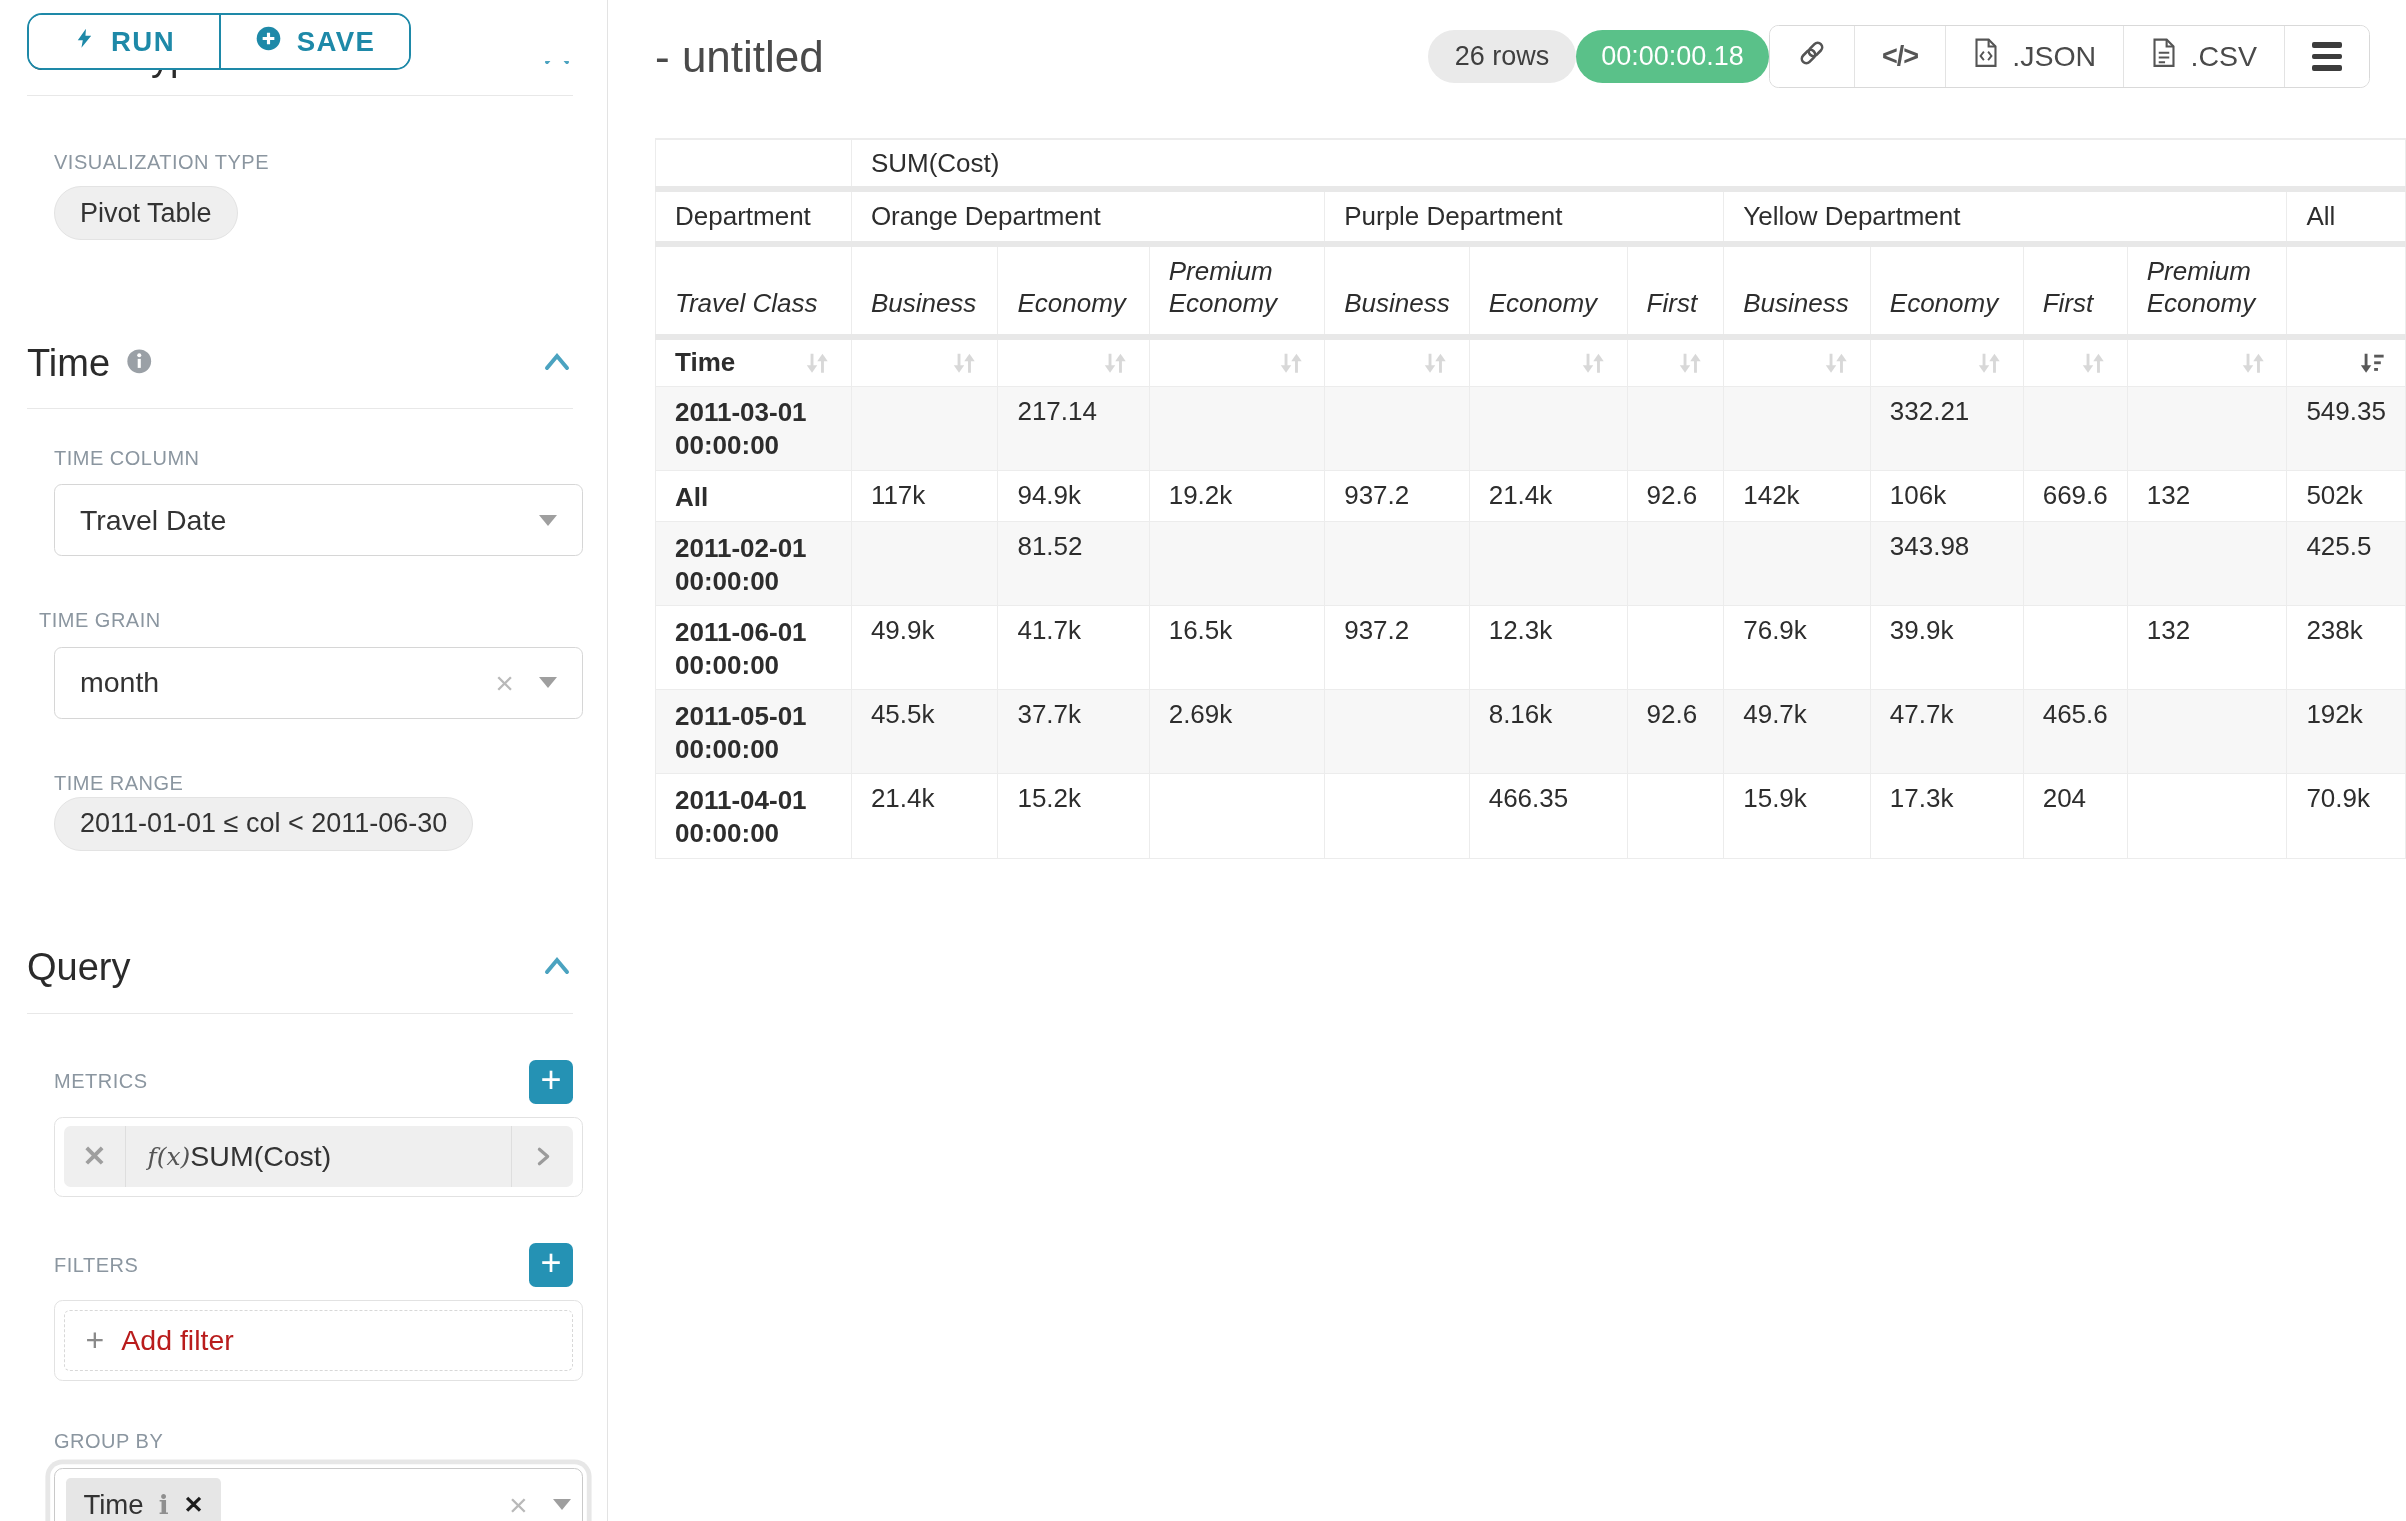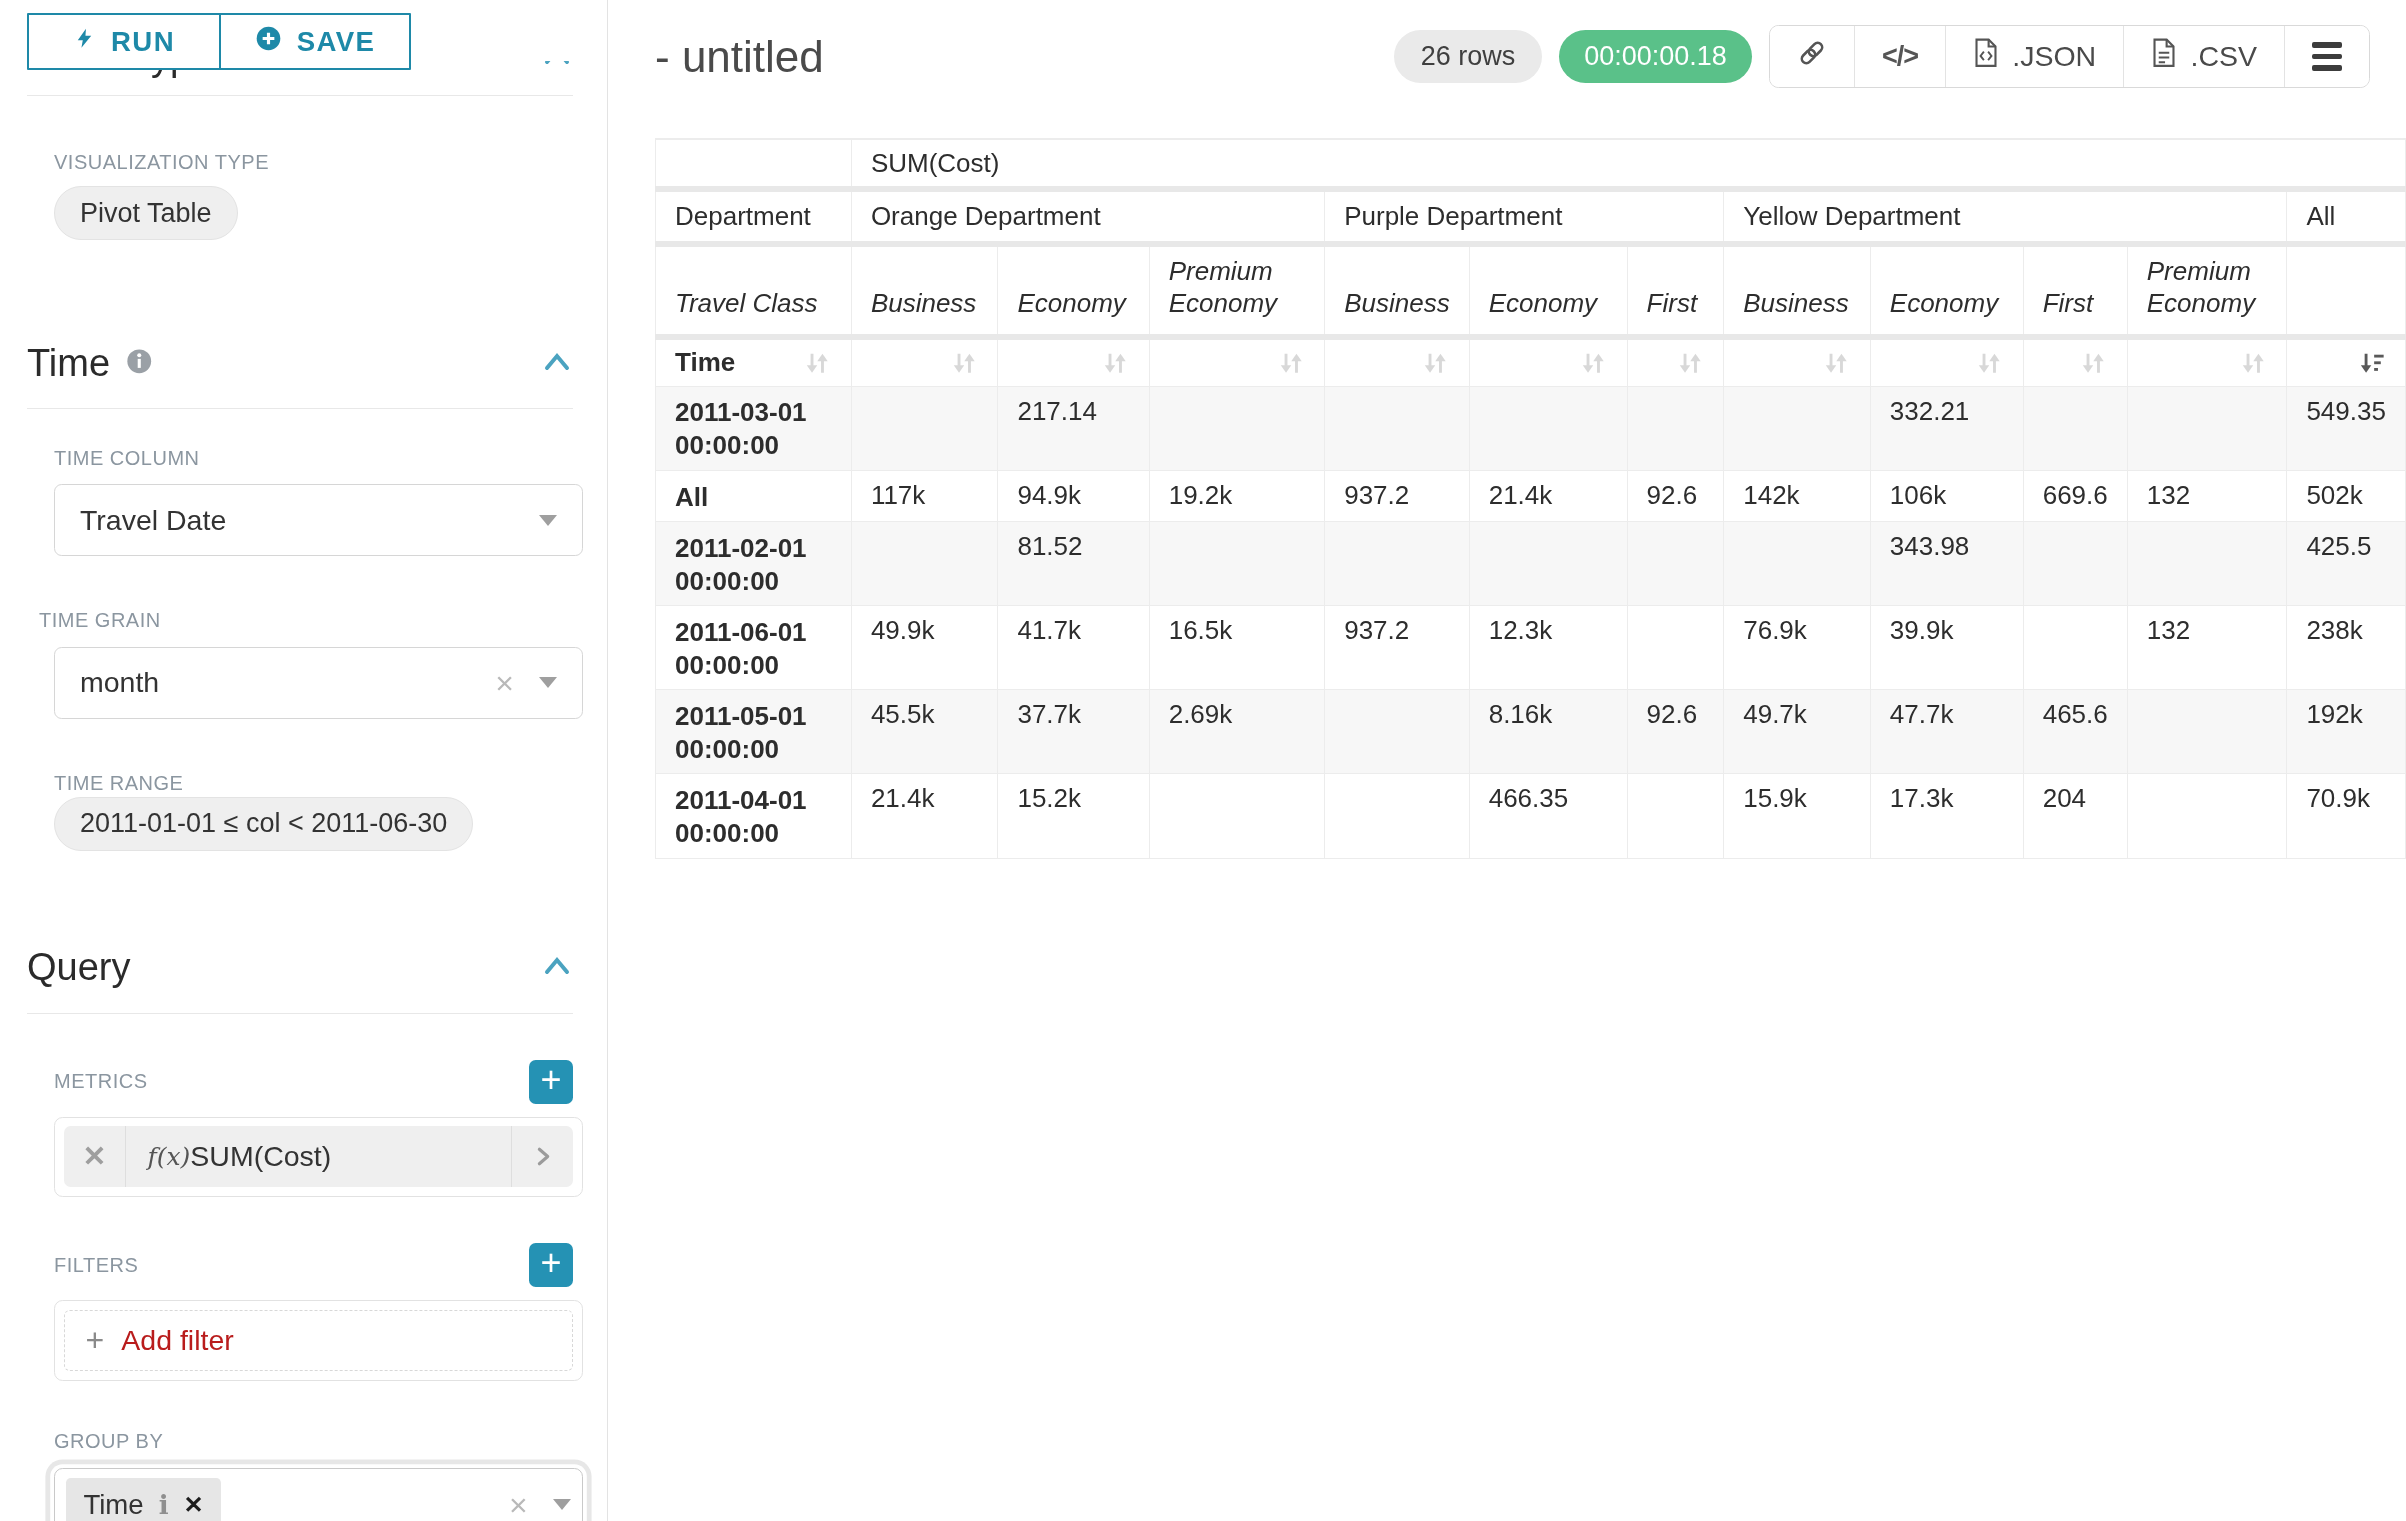--- a/index.html
+++ b/index.html
@@ -6,21 +6,21 @@
   html,body { width:2406px; height:1522px; overflow:hidden; background:#fff;
     font-family:"Liberation Sans", sans-serif; color:#333; }
   .app { display:flex; width:2406px; height:1522px; }
 
   
   .sidebar { position:relative; width:608px; flex:none; height:1522px;
     border-right:1.9px solid #e3e3e3; background:#fff; overflow:hidden; }
   .sidebar-content { position:relative; z-index:1; padding:0 34px 0 27px; }
   .topbar { position:absolute; top:0; left:0; right:0; height:61px; background:#fff; z-index:3; }
   .btn-bar { position:absolute; top:13.3px; left:27px; display:inline-flex;
-    border:2.9px solid #1e89a8; border-radius:1px; background:#fff; overflow:hidden; }
+    border:2.9px solid #1e89a8; border-radius:15px; background:#fff; overflow:hidden; }
   .btn { display:flex; align-items:center; justify-content:center; gap:15px;
     width:190px; height:53px; background:#fff; color:#1e89a8; font-size:27.6px;
     font-weight:700; letter-spacing:1.4px; cursor:pointer; }
   .btn + .btn { border-left:2.9px solid #1e89a8; }
 
   .section-head { display:flex; justify-content:space-between; align-items:center; }
   .section-title { font-size:38px; font-weight:400; color:#2b2b2b; display:flex; align-items:center; gap:15px; }
   .chart-type-head { margin-top:28.5px; height:57px; }
   hr.divider { border:none; border-top:1.9px solid #e8e8e8; }
   .hr-charttype { margin-top:9.5px; }
@@ -80,21 +80,21 @@
   .tag { display:inline-flex; align-items:center; gap:15px; background:#e6e6e6; border-radius:4.8px;
     padding:10.5px 17px; font-size:27.6px; color:#333; cursor:pointer; }
   .tag .tag-x { font-size:24px; font-weight:700; color:#1d1d1d; cursor:pointer; }
   .tag .tag-i { font-family:"DejaVu Serif", serif; font-size:26px; color:#8f8f8f; font-weight:700; }
   .sel-controls { margin-left:auto; display:flex; align-items:center; }
 
   
   .main { flex:1; padding:0 0 0 47px; background:#fff; }
   .main-header { display:flex; align-items:center; margin-top:23px; padding-right:36px; height:67px; }
   .page-title { font-size:44px; font-weight:500; color:#4a4a4a; cursor:text; }
-  .header-right { margin-left:auto; display:flex; align-items:center; gap:17px; }
+  .header-right { margin-left:auto; display:flex; align-items:center; }
   .rows-badge { background:#eaeaea; border-radius:950px; padding:11.4px 27px; font-size:27px; color:#3f3f3f; }
   .timer-badge { background:#5ac189; border-radius:950px; padding:11.4px 25px; font-size:27px; color:#fff; }
   .io-group { display:flex; align-items:stretch; height:63px; border:1.9px solid #d9d9d9; border-radius:9.5px; overflow:hidden; }
   .io-btn { display:flex; align-items:center; gap:13.3px; padding:0 27px; font-size:28.5px; color:#4a4a4a;
     background:#fff; cursor:pointer; }
   .io-btn + .io-btn { border-left:1.9px solid #e3e3e3; }
   .code-glyph { font-size:27px; font-weight:600; color:#555; letter-spacing:-1px; }
   .burger { display:flex; flex-direction:column; gap:5.7px; }
   .burger span { display:block; width:30px; height:5.7px; background:#3c3c3c; border-radius:1.9px; }
 

